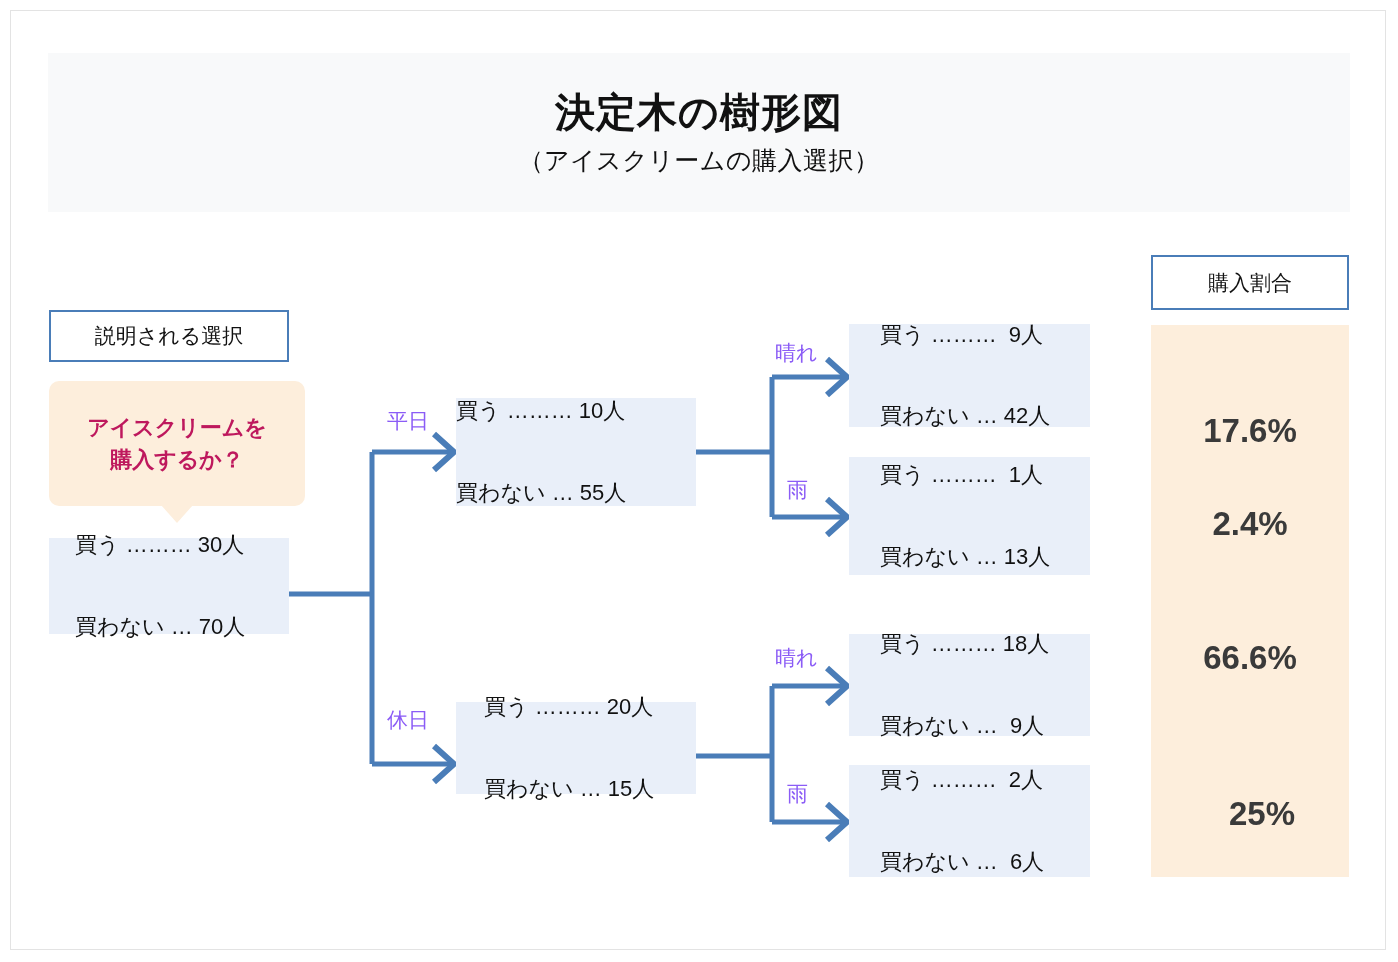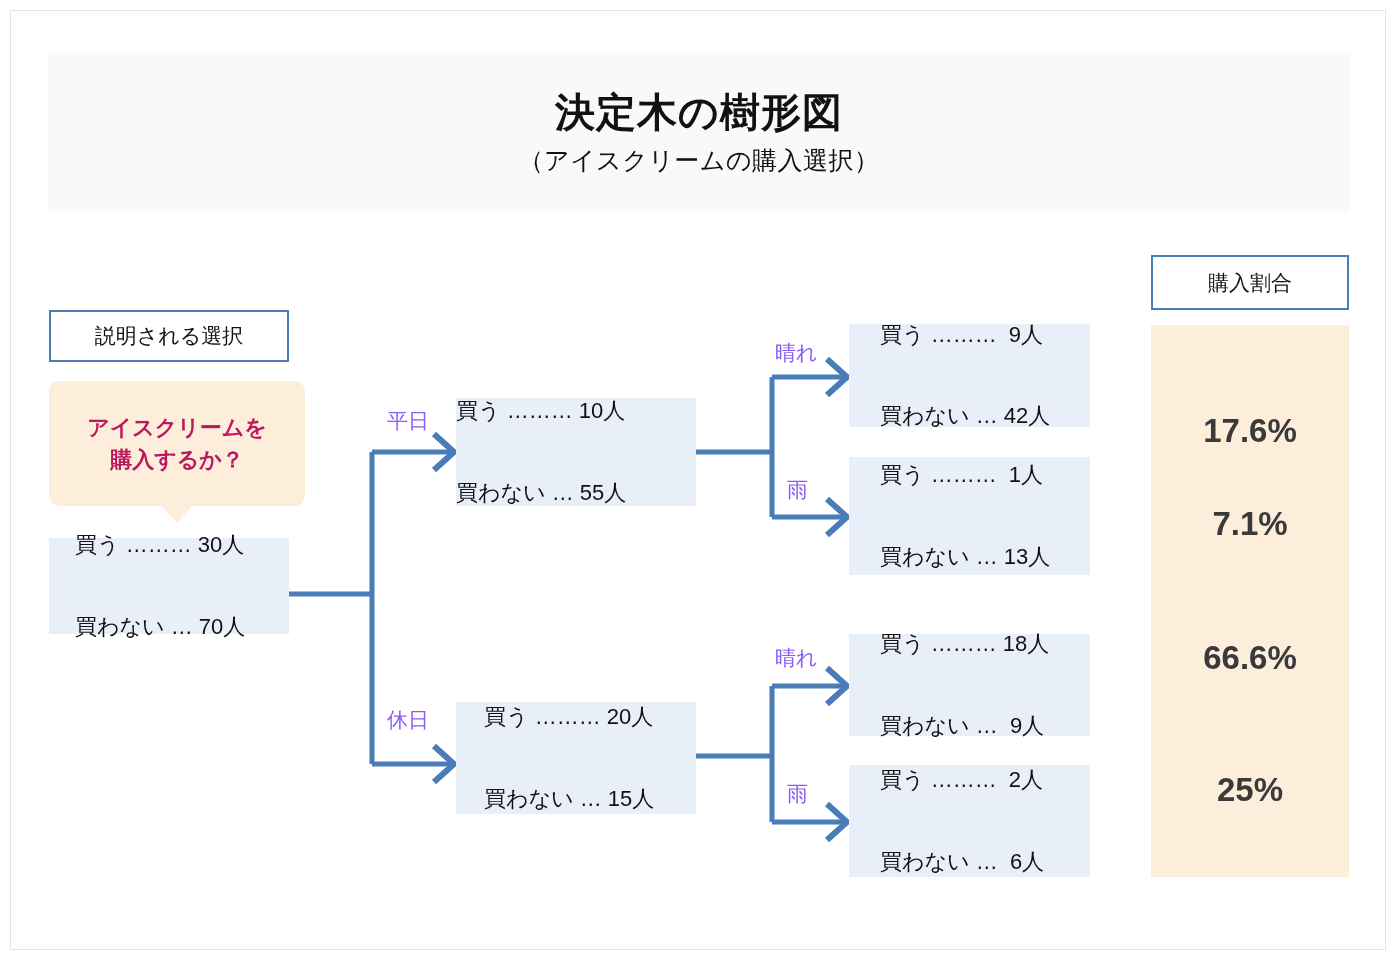--- a/index.html
+++ b/index.html
@@ -122,21 +122,21 @@
     line-height: 1.55;
     gap: 47px;
   }
   .node-line {
     white-space: pre;
     font-variant-numeric: tabular-nums;
   }
 
   #node-root      { left: 49px;  top: 538px; width: 240px; height: 96px; padding-left: 26px; }
   #node-weekday   { left: 456px; top: 398px; width: 240px; height: 108px; }
-  #node-holiday   { left: 456px; top: 702px; width: 240px; height: 112px; padding-left: 28px; }
+  #node-holiday   { left: 456px; top: 702px; width: 240px; height: 92px; padding-left: 28px; }
   #node-wd-sunny  { left: 849px; top: 324px; width: 241px; height: 103px; padding-left: 31px; }
   #node-wd-rain   { left: 849px; top: 457px; width: 241px; height: 118px; padding-left: 31px; }
   #node-hd-sunny  { left: 849px; top: 634px; width: 241px; height: 102px; padding-left: 31px; }
   #node-hd-rain   { left: 849px; top: 765px; width: 241px; height: 112px; padding-left: 31px; }
 
   
   .edge-label {
     position: absolute;
     font-size: 21px;
     color: #8b5cf6;
@@ -173,21 +173,21 @@
     left: 0;
     width: 198px;
     text-align: center;
     font-size: 33px;
     font-weight: bold;
     color: #3a3a3a;
   }
   #ratio-wd-sunny { top: 50px; margin-top: 37px; }
   #ratio-wd-rain  { top: 180px; }
   #ratio-hd-sunny { top: 314px; }
-  #ratio-hd-rain  { top: 446px; }
+  #ratio-hd-rain  { top: 470px; padding-left: 12px; }
 </style>
 </head>
 <body>
 
 <div id="page">
 
   <div id="page-frame"></div>
 
   <div id="header-band">
     <div id="diagram-title">決定木の樹形図</div>
@@ -269,18 +269,18 @@
   <div class="edge-label" id="edge-label-hd-rain">雨</div>
   <div class="node-box" id="node-hd-rain">
     <span class="node-line">買う ………  2人</span>
     <span class="node-line">買わない …  6人</span>
   </div>
 
   <div class="caption-box" id="ratio-column-header">購入割合</div>
 
   <div id="ratio-column">
     <div class="ratio-cell" id="ratio-wd-sunny">17.6%</div>
-    <div class="ratio-cell" id="ratio-wd-rain">7.1%</div>
+    <div class="ratio-cell" id="ratio-wd-rain">2.4%</div>
     <div class="ratio-cell" id="ratio-hd-sunny">66.6%</div>
     <div class="ratio-cell" id="ratio-hd-rain">25%</div>
   </div>
 
 </div>
 
 </body></html>

